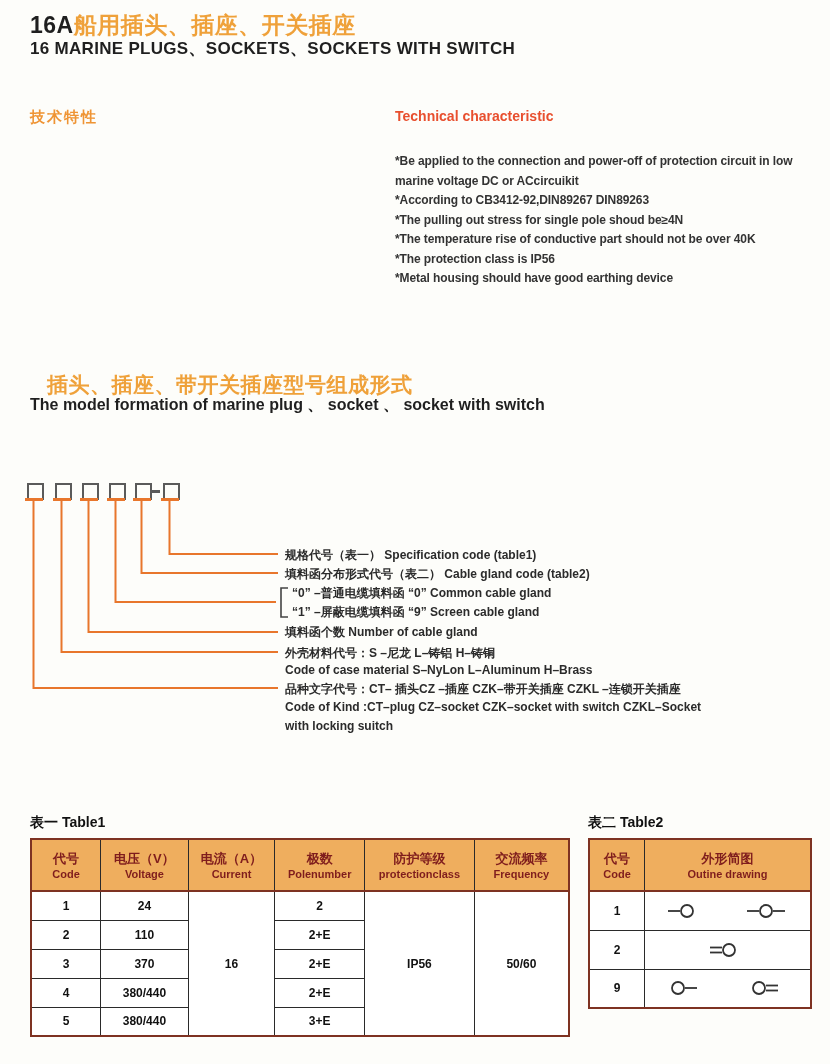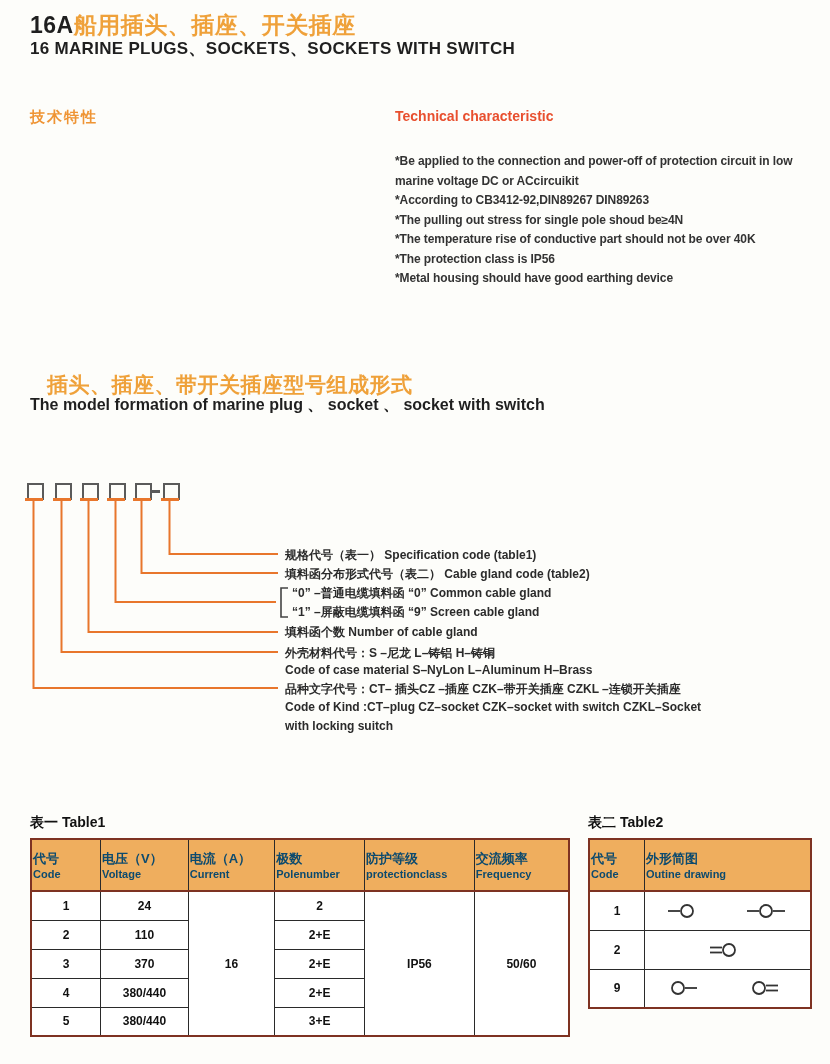--- a/index.html
+++ b/index.html
@@ -38,21 +38,21 @@
   .code-underbar{top:498px;width:18px;height:3px;background:#e8762c;}
   .diagram-svg{left:0;top:0;}
   .mlabel{left:285px;font-size:12px;font-weight:600;color:#2b2b2b;white-space:nowrap;}
 
   
   .tcaption{font-size:14px;font-weight:bold;color:#111;}
   table.cat{border-collapse:collapse;background:#fff;}
   table.cat{border:2px solid #7e3222;}
   table.cat th{
     background:#efae5e;border:1.5px solid #2a2a2a;border-bottom:2px solid #7e3222;
-    font-size:13px;font-weight:bold;color:#0c4a6e;text-align:left;padding:0 1px;
+    font-size:13px;font-weight:bold;color:#7f1d1d;text-align:center;padding:0 1px;
   }
   table.cat th .en{display:block;font-size:11px;font-weight:bold;}
   table.cat td{
     border:1.2px solid #2a2a2a;font-size:12px;font-weight:600;color:#111;
     text-align:center;vertical-align:middle;padding:0 2px;
   }
   #table1 tbody tr{height:29px;}
   #table2 tbody tr{height:39px;}
   .symcell{display:flex;justify-content:space-around;align-items:center;width:100%;}
   .symcell.single{justify-content:center;}

